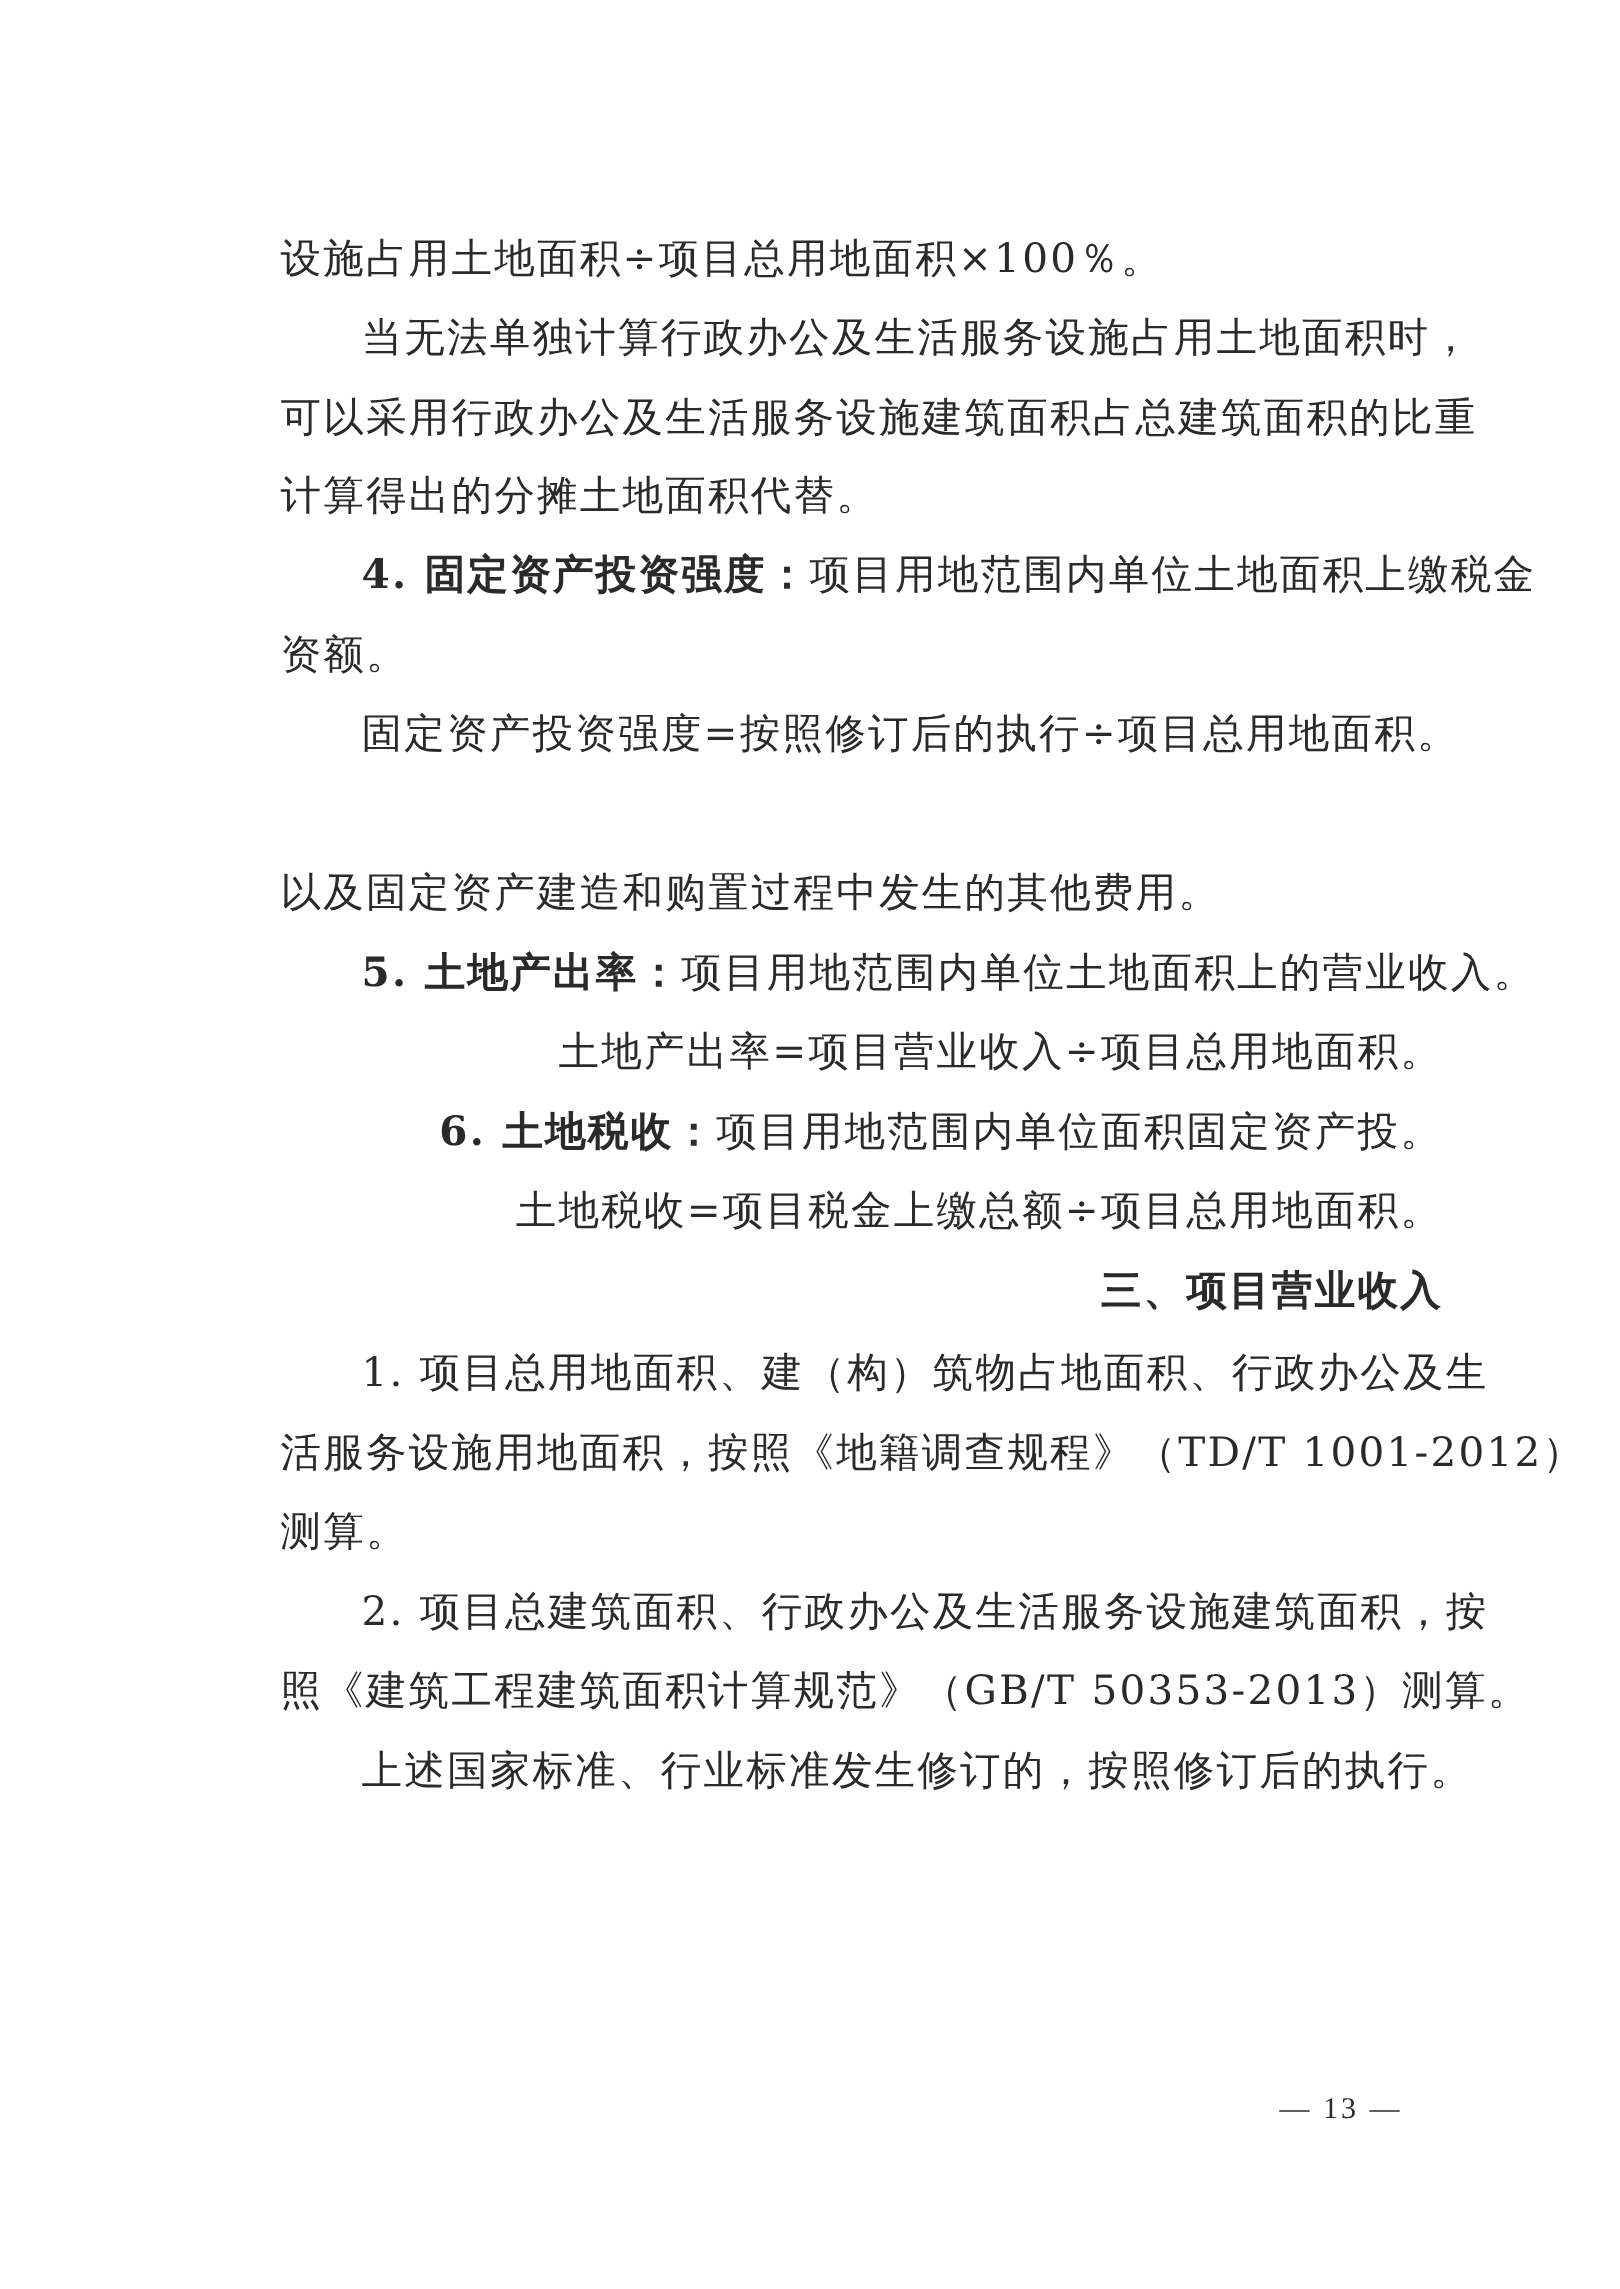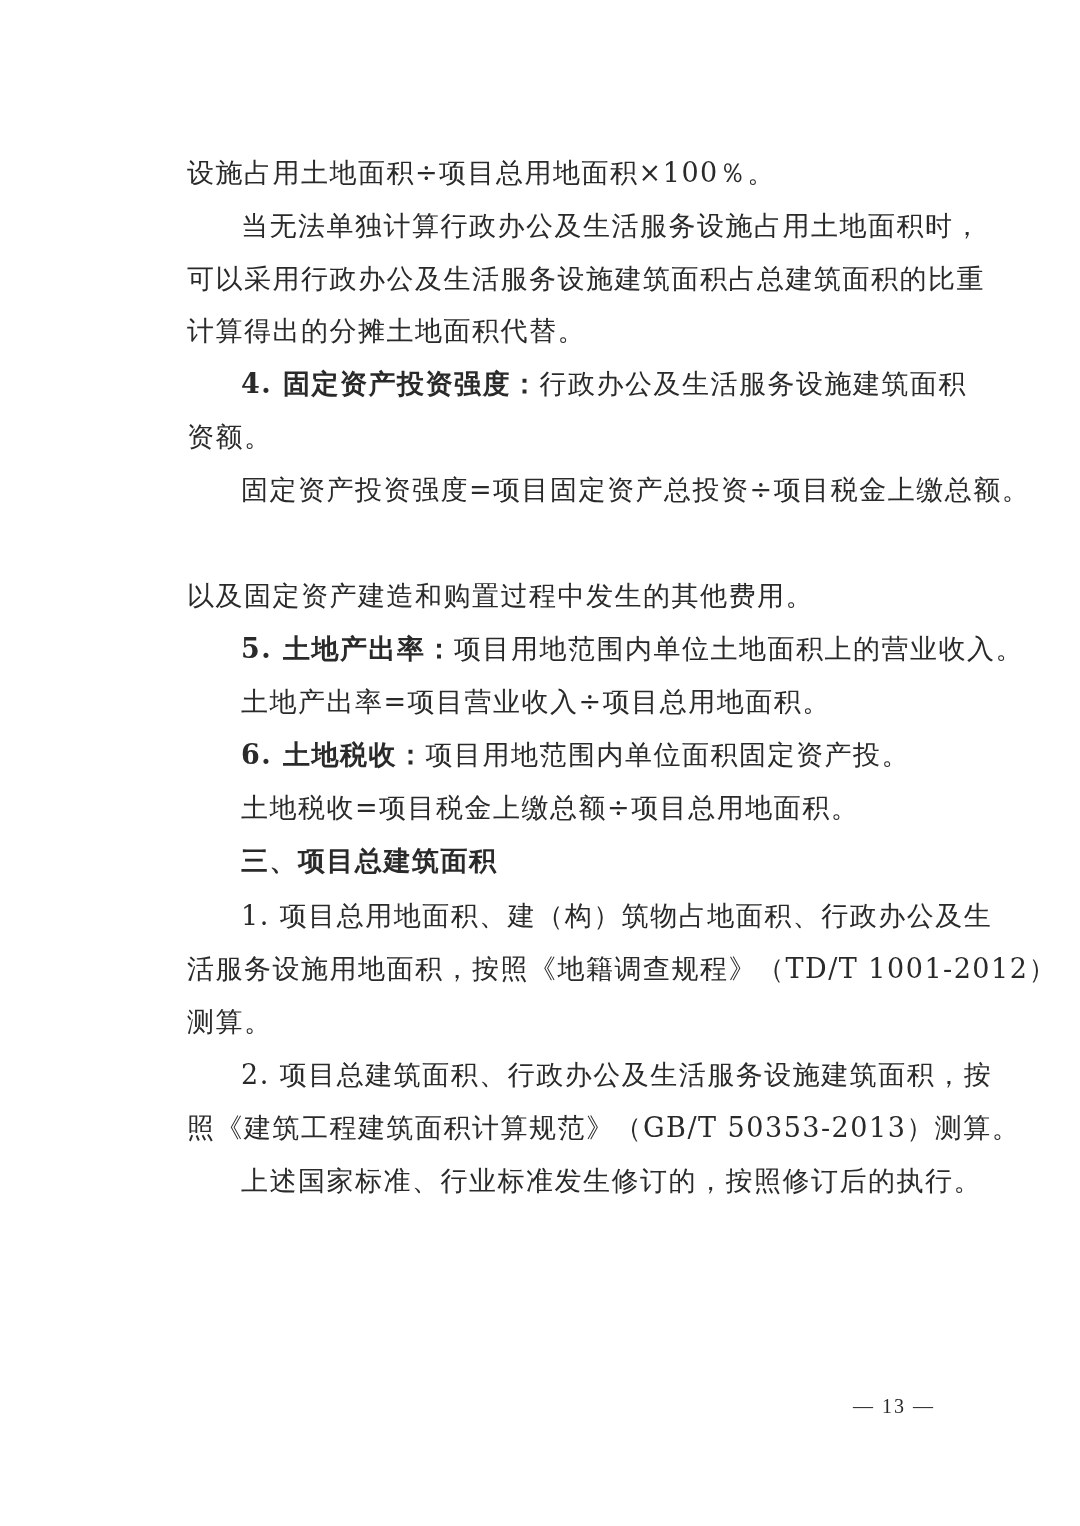--- a/index.html
+++ b/index.html
@@ -7,53 +7,53 @@
     width: 1080px; height: 1526px; position: relative; overflow: hidden;
     font-family: "DejaVu Serif", "Liberation Serif", serif;
     color: #2a2a2a;
   }
   .page { position: absolute; left: 17px; top: 0; width: 1080px; height: 1152px; }
   .line {
     position: absolute; left: 170px; width: 775px;
     font-size: 27px; line-height: 36px; white-space: nowrap;
     letter-spacing: 1.5px;
   }
-  .indent { left: 224px; width: 721px; }
+  .indent { left: 224px; width: 721px; text-align: right; }
   .justify { text-align: justify; text-align-last: justify; }
   .bold { font-weight: bold; }
   .page-number {
     position: absolute; left: 836px; top: 1388px;
     font-size: 20px; line-height: 36px; letter-spacing: 2px;
     font-family: "Liberation Serif", serif;
   }
 </style>
 </head>
 <body>
 
 <div class="page">
 
   <div class="line" style="top:155px">设施占用土地面积÷项目总用地面积×100％。</div>
 
   <div class="line indent justify" style="top:208px">当无法单独计算行政办公及生活服务设施占用土地面积时，</div>
   <div class="line justify" style="top:261px">可以采用行政办公及生活服务设施建筑面积占总建筑面积的比重</div>
   <div class="line" style="top:313px">计算得出的分摊土地面积代替。</div>
 
-  <div class="line indent justify" style="top:366px"><span class="bold">4. 固定资产投资强度：</span><span>行政办公及生活服务设施建筑面积</span></div>
+  <div class="line indent justify" style="top:366px"><span class="bold">4. 固定资产投资强度：</span><span>项目用地范围内单位土地面积上缴税金</span></div>
   <div class="line" style="top:419px">资额。</div>
 
-  <div class="line indent justify" style="top:472px">固定资产投资强度=项目固定资产总投资÷项目税金上缴总额。</div>
+  <div class="line indent justify" style="top:472px">固定资产投资强度=按照修订后的执行÷项目总用地面积。</div>
   <div class="line" style="top:578px">以及固定资产建造和购置过程中发生的其他费用。</div>
 
   <div class="line indent" style="top:631px"><span class="bold">5. 土地产出率：</span><span>项目用地范围内单位土地面积上的营业收入。</span></div>
   <div class="line indent" style="top:684px">土地产出率=项目营业收入÷项目总用地面积。</div>
 
   <div class="line indent" style="top:737px"><span class="bold">6.  土地税收：</span><span>项目用地范围内单位面积固定资产投。</span></div>
   <div class="line indent" style="top:790px">土地税收=项目税金上缴总额÷项目总用地面积。</div>
 
-  <div class="line indent bold" style="top:843px">三、项目总建筑面积</div>
+  <div class="line indent bold" style="top:843px">三、项目营业收入</div>
 
   <div class="line indent justify" style="top:898px">1. 项目总用地面积、建（构）筑物占地面积、行政办公及生</div>
   <div class="line justify" style="top:951px">活服务设施用地面积，按照《地籍调查规程》（TD/T 1001-2012）</div>
   <div class="line" style="top:1004px">测算。</div>
 
   <div class="line indent justify" style="top:1057px">2. 项目总建筑面积、行政办公及生活服务设施建筑面积，按</div>
   <div class="line" style="top:1110px">照《建筑工程建筑面积计算规范》（GB/T 50353-2013）测算。</div>
   <div class="line indent" style="top:1163px">上述国家标准、行业标准发生修订的，按照修订后的执行。</div>
 
   <div class="page-number">— 13 —</div>

